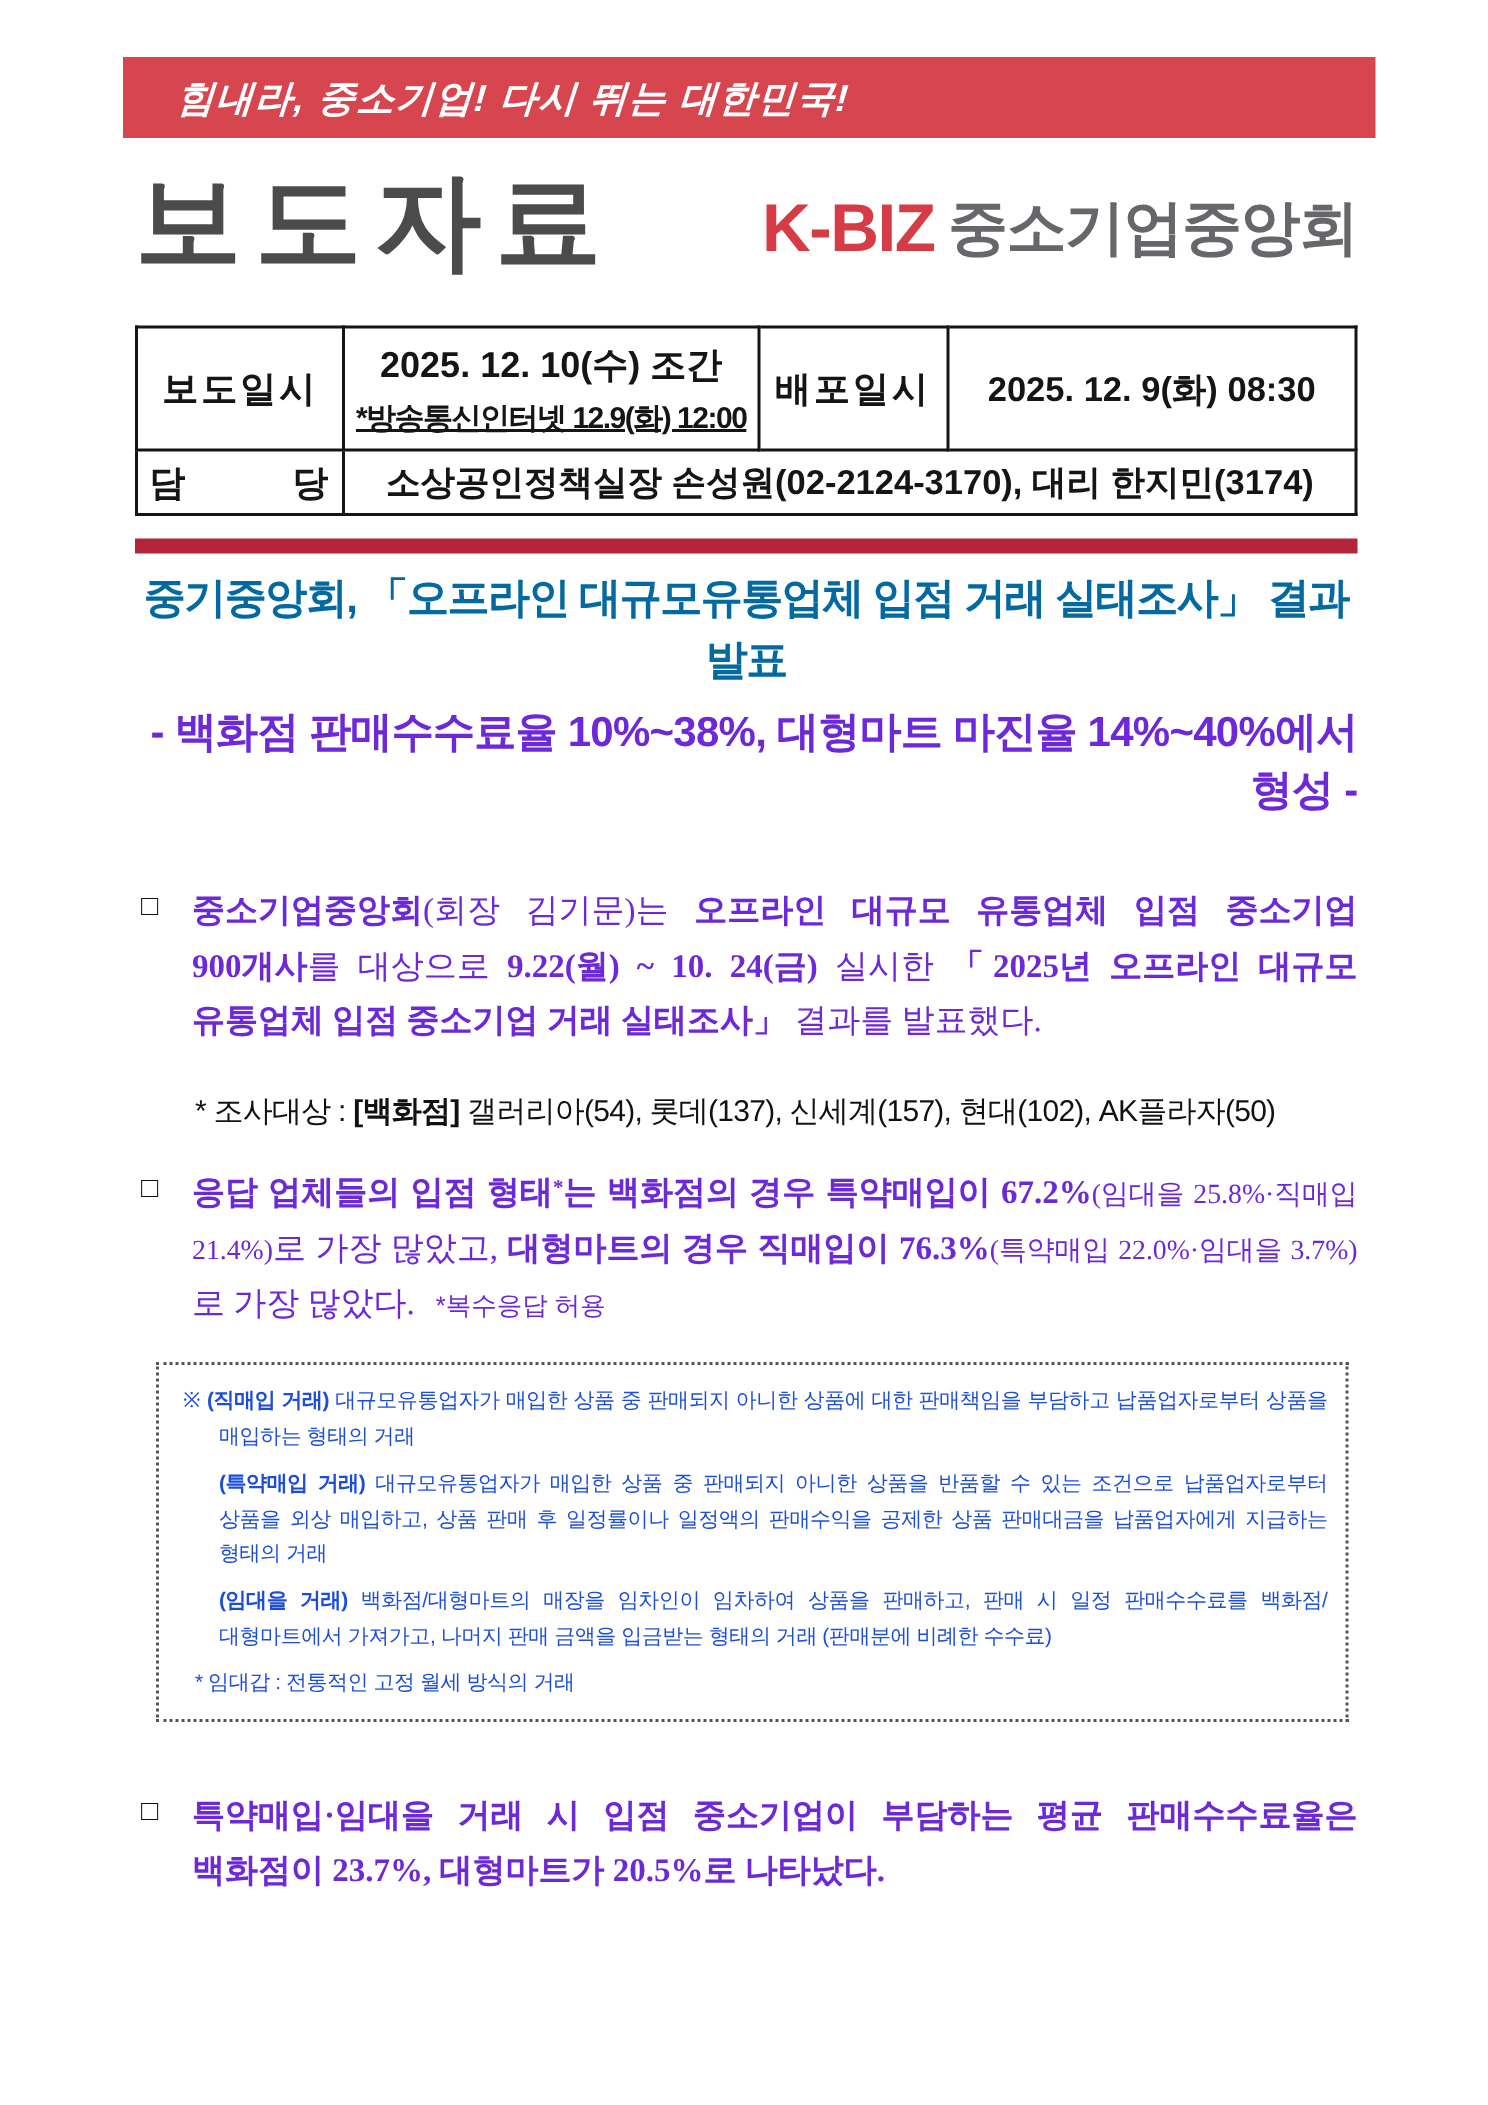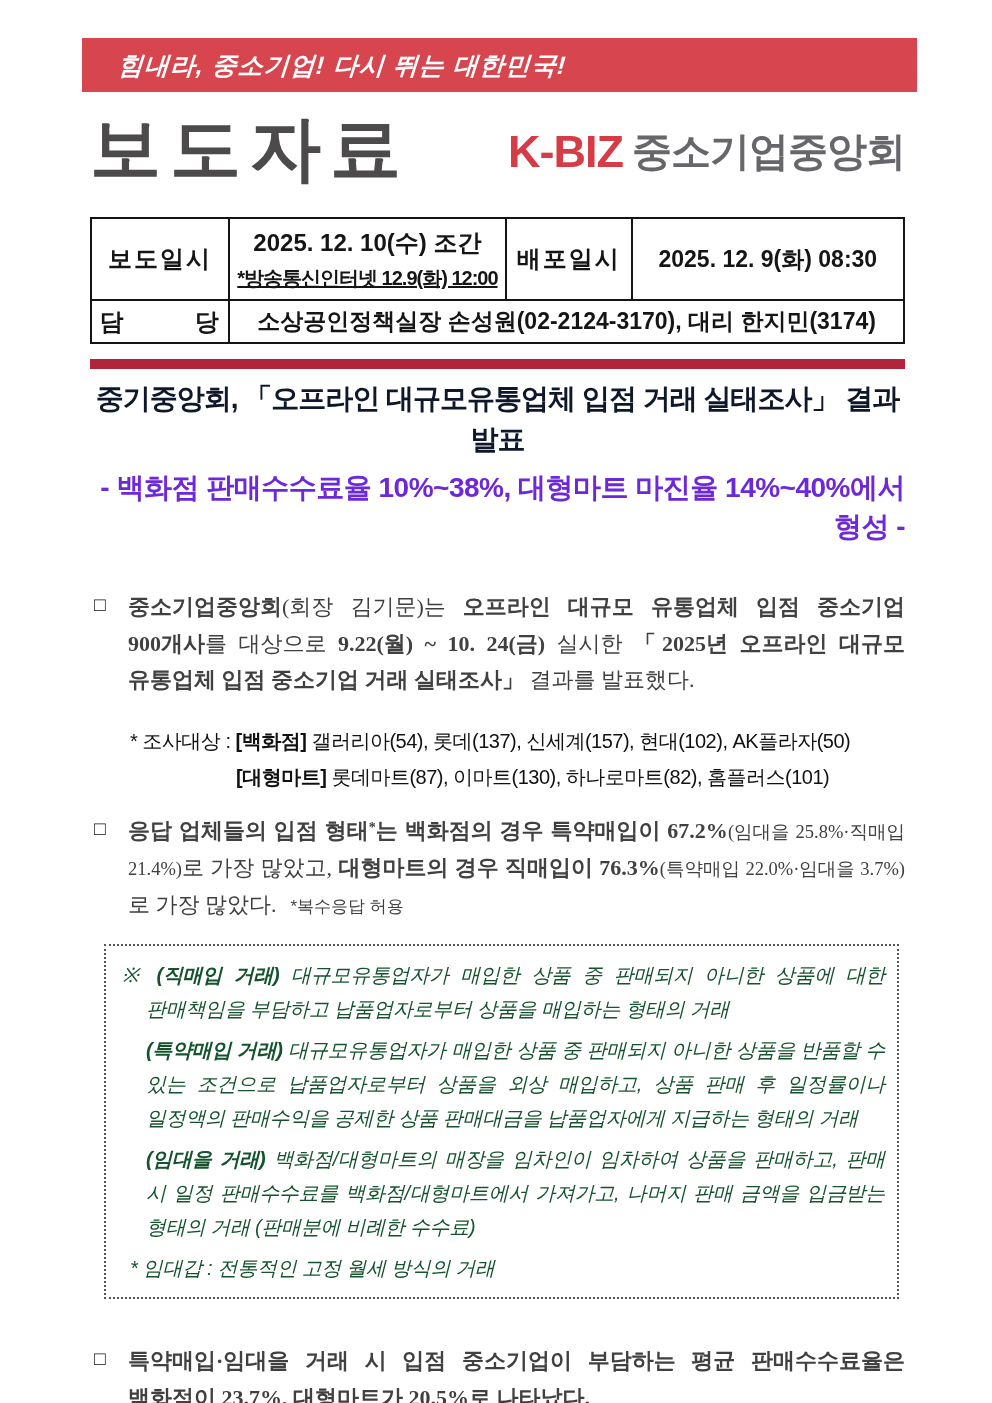--- a/index.html
+++ b/index.html
@@ -36,50 +36,49 @@
   td.c1 { width:17%; }  td.c2 { width:34%; }  td.c3 { width:15.5%; } td.c4 { width:33.5%; }
   tr.r1 td { height:82px; } tr.r2 td { height:43px; }
   .lbl { font-size:24px; letter-spacing:2px; white-space:pre; }
   .val-main { font-size:24px; }
   .val-sub  { font-size:20px; margin-top:6px; letter-spacing:-1px;text-decoration:underline; }
   .val { font-size:23px; }
   
   .red-bar { height:10px; background:#b2243a; margin-top:15px; }
   .headline {
     margin-top:10px; text-align:center; font-size:28px; font-weight:800;
-    color:#0f172a; letter-spacing:-1px; line-height:1.45;
+    color:#0369a1; letter-spacing:-1px; line-height:1.45;
   }
   .subhead {
     text-align:right; font-size:28px; font-weight:800; color:#6d28d9;
     letter-spacing:-0.5px; line-height:1.4; margin-top:8px;
   }
   
   .para { display:flex; margin-left:4px; }
   .bullet { width:34px; font-size:19px; padding-top:5px; color:#111; flex:none; }
   .ptext {
     flex:1; font-family:"Liberation Serif", serif; font-size:22px;
-    line-height:1.68; text-align:justify; color:#404040; word-break:keep-all;
+    line-height:1.68; text-align:justify; color:#6d28d9; word-break:keep-all;
   }
   .p1 { margin-top:42px; }
   .p2 { margin-top:18px; }
   .p3 { margin-top:44px; }
   .ptext b { font-weight:700; }
   .paren { font-size:18.5px; }
   .sup-star { font-size:14px; vertical-align:6px; }
   .inline-note { font-size:17px; font-family:"Liberation Sans", sans-serif; margin-left:14px; }
   
   .note { margin:24px 0 0 40px; font-size:20px; line-height:1.8; color:#111; letter-spacing:-0.5px; }
   .note .line2 { padding-left:106px; }
   .note b { font-weight:800; }
   
   .defbox {
     margin:20px 6px 0 14px; border:2px dotted #555; padding:12px 12px 12px 16px;
-    font-size:20px; line-height:1.7; color:#14532d; letter-spacing:-0.3px; word-break:keep-all;
+    font-size:14px; line-height:1.7; color:#1d4ed8; letter-spacing:-0.3px; word-break:keep-all;
     text-align:justify;
-    font-style:italic;
   }
   .defitem { margin-bottom:7px; }
   .defitem:last-child { margin-bottom:0; }
   .defitem b { font-weight:800; }
   .hang  { padding-left:24px; text-indent:-24px; }
   .ind   { padding-left:24px; }
   .ind-s { padding-left:8px; }
 </style>
 </head>
 <body>
@@ -125,23 +124,20 @@
     <span class="bullet">□</span>
     <div class="ptext">
       <b>중소기업중앙회</b><span>(회장 김기문)는 </span><b>오프라인 대규모 유통업체 입점 중소기업 900개사</b><span>를 대상으로 </span><b>9.22(월) ~ 10. 24(금)</b><span> 실시한 </span><b>「2025년 오프라인 대규모 유통업체 입점 중소기업 거래 실태조사」</b><span> 결과를 발표했다.</span>
     </div>
   </div>
 
   <div class="note">
     <div class="line1">
       <span>* 조사대상 : </span><b>[백화점]</b><span> 갤러리아(54), 롯데(137), 신세계(157), 현대(102), AK플라자(50)</span>
     </div>
-    <div class="line2">
-      <b>[대형마트]</b><span> 롯데마트(87), 이마트(130), 하나로마트(82), 홈플러스(101)</span>
-    </div>
   </div>
 
   <div class="para p2">
     <span class="bullet">□</span>
     <div class="ptext">
       <b>응답 업체들의 입점 형태</b><b class="sup-star">*</b><b>는 백화점의 경우 특약매입이 67.2%</b><span class="paren">(임대을 25.8%·직매입 21.4%)</span><span>로 가장 많았고, </span><b>대형마트의 경우 직매입이 76.3%</b><span class="paren">(특약매입 22.0%·임대을 3.7%)</span><span>로 가장 많았다.</span><span class="inline-note">*복수응답 허용</span>
     </div>
   </div>
 
   <div class="defbox">

